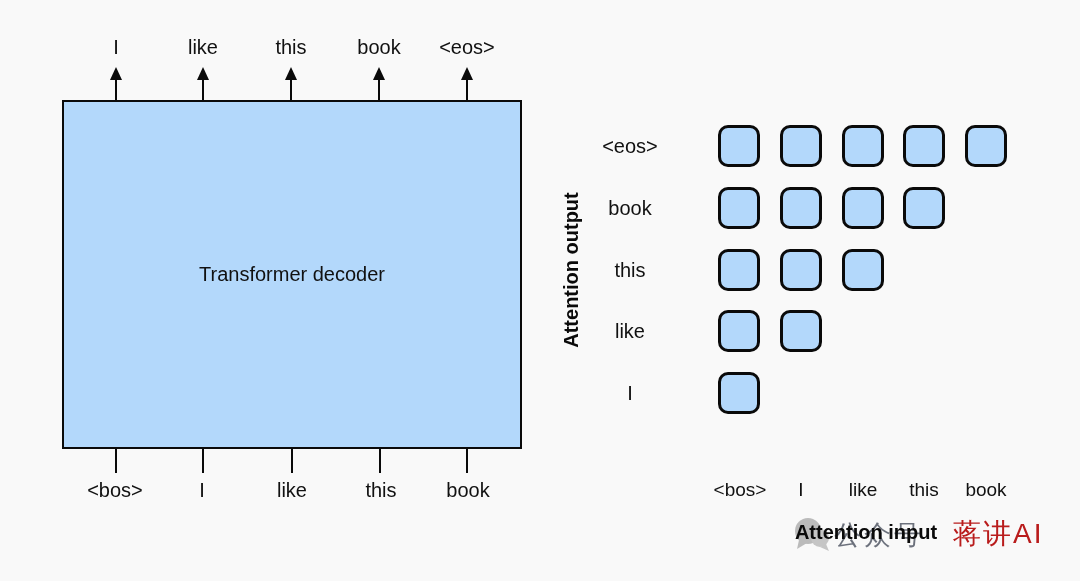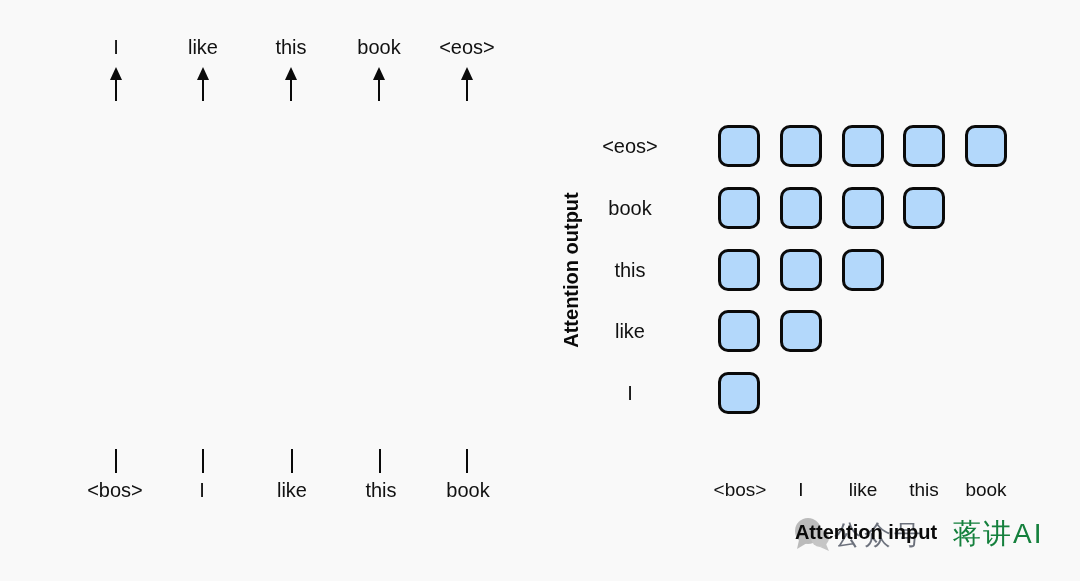--- a/index.html
+++ b/index.html
@@ -83,21 +83,21 @@
   #watermark-cn{
     left:834px;top:519px;
     font-size:27px;line-height:32px;
     color:#0f172a;opacity:.6;
     letter-spacing:3px;white-space:nowrap;
     z-index:1;
   }
   #watermark-brand{
     left:953px;top:517px;
     font-size:28px;line-height:34px;
-    color:#15803d;
+    color:#b91c1c;
     letter-spacing:2px;white-space:nowrap;
     z-index:1;
   }
 </style>
 </head>
 <body>
 
 <div id="canvas">
 
   <div class="abs token" style="left:116px;top:34px;">I</div>
@@ -110,20 +110,23 @@
   <div class="abs stem" style="left:116px;top:78px;height:23px;"></div>
   <div class="abs arrowhead" style="left:203px;top:67px;"></div>
   <div class="abs stem" style="left:203px;top:78px;height:23px;"></div>
   <div class="abs arrowhead" style="left:291px;top:67px;"></div>
   <div class="abs stem" style="left:291px;top:78px;height:23px;"></div>
   <div class="abs arrowhead" style="left:379px;top:67px;"></div>
   <div class="abs stem" style="left:379px;top:78px;height:23px;"></div>
   <div class="abs arrowhead" style="left:467px;top:67px;"></div>
   <div class="abs stem" style="left:467px;top:78px;height:23px;"></div>
 
+  <div id="decoder-box" class="abs">
+    <span>Transformer decoder</span>
+  </div>
 
   <div class="abs stem" style="left:116px;top:449px;height:24px;"></div>
   <div class="abs stem" style="left:203px;top:449px;height:24px;"></div>
   <div class="abs stem" style="left:292px;top:449px;height:24px;"></div>
   <div class="abs stem" style="left:380px;top:449px;height:24px;"></div>
   <div class="abs stem" style="left:467px;top:449px;height:24px;"></div>
 
   <div class="abs token" style="left:115px;top:477px;">&lt;bos&gt;</div>
   <div class="abs token" style="left:202px;top:477px;">I</div>
   <div class="abs token" style="left:292px;top:477px;">like</div>

